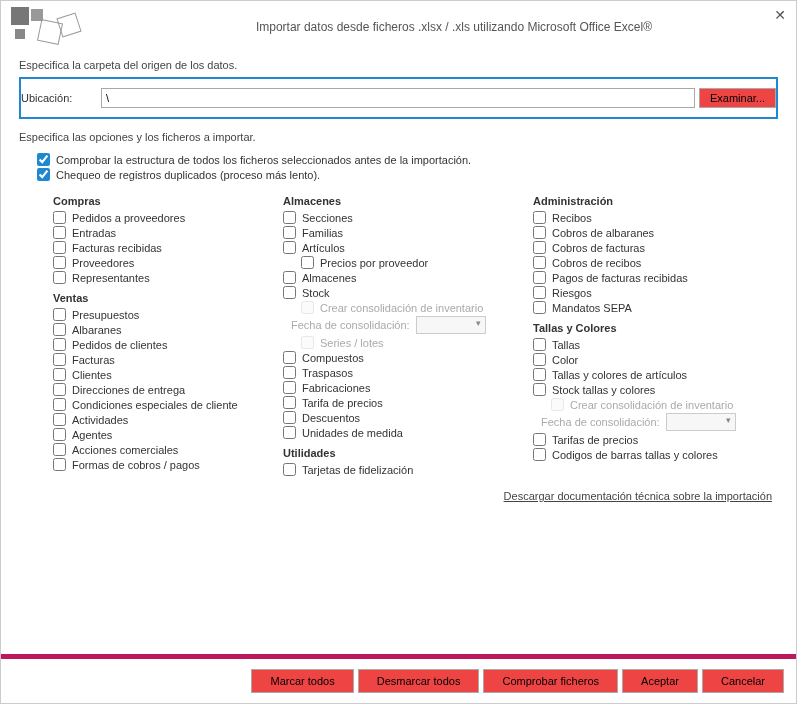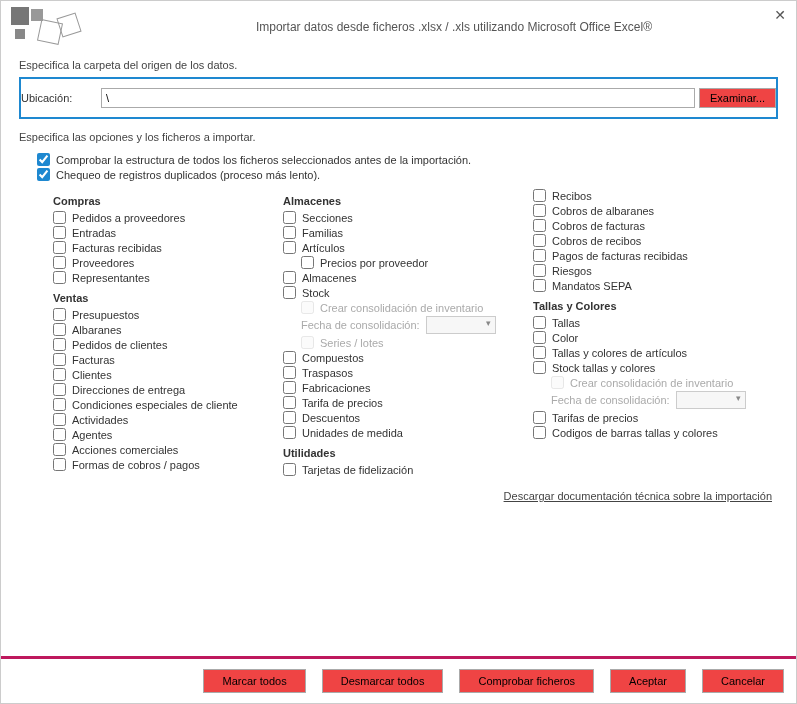--- a/index.html
+++ b/index.html
@@ -29,26 +29,26 @@
 .col { flex: 1; }
 .col.c1 { flex: 0 0 220px; }
 .col.c2 { flex: 0 0 240px; }
 .col.c3 { flex: 1; }
 .group-title { font-weight: 600; font-size: 11px; margin: 8px 0 4px 0; color: #333; }
 .item { display: flex; align-items: center; margin: 2px 0; font-size: 11px; }
 .item input { margin-right: 6px; }
 .item.indent { margin-left: 18px; }
 .item.disabled, .disabled-text { color: #aaa; }
 .item.disabled input { opacity: 0.5; }
-.datefield { display: flex; align-items: center; margin: 2px 0 2px 18px; font-size: 11px; color: #aaa; }
+.datefield { display: flex; align-items: center; margin: 2px 0 2px 8px; font-size: 11px; color: #aaa; }
 .datefield .dropdown { width: 70px; height: 18px; border: 1px solid #ccc; background: #f7f7f7; margin-left: 6px; position: relative; }
 .datefield .dropdown::after { content: "▾"; position: absolute; right: 4px; top: 1px; font-size: 9px; color: #888; }
 .link { text-align: right; padding: 6px 24px; font-size: 11px; }
 .link span { color: #444; text-decoration: underline; cursor: pointer; }
-.footer { border-top: 3px solid #be185d; padding: 10px 12px; display: flex; justify-content: flex-end; gap: 12px; margin-top: auto; }
+.footer { border-top: 5px solid #be185d; padding: 10px 12px; display: flex; justify-content: flex-end; margin-top: auto; }
 .footer .btn { padding: 3px 18px; height: 24px; }
 </style>
 </head>
 <body>
 
 <div class="dialog">
   <div class="header">
     <div class="header-icons">
       <div class="sq b1"></div>
         <div class="sq b2"></div>
@@ -230,20 +230,21 @@
       <div class="group-title">Utilidades</div>
       <div>
           <label class="item">
             <input type="checkbox" style="">
             <span>Tarjetas de fidelización</span>
           </label>
         </div>
     </div>
 
     <div class="col c3">
+      <div class="group-title">Administración</div>
       <div>
           <label class="item">
             <input type="checkbox" style="">
             <span>Recibos</span>
           </label>
           <label class="item">
             <input type="checkbox" style="">
             <span>Cobros de albaranes</span>
           </label>
           <label class="item">

